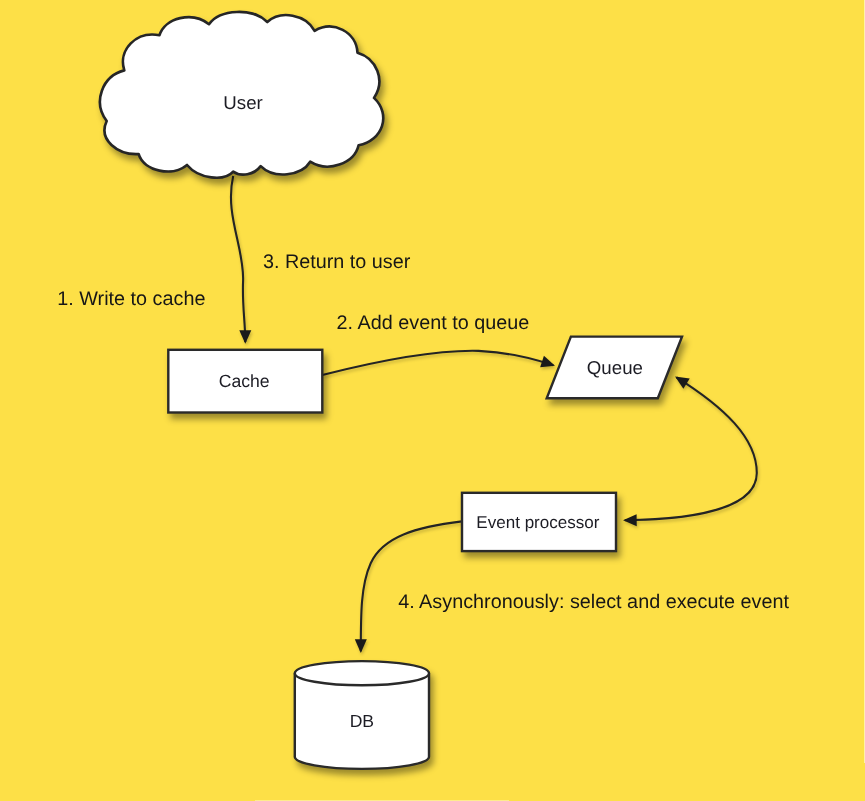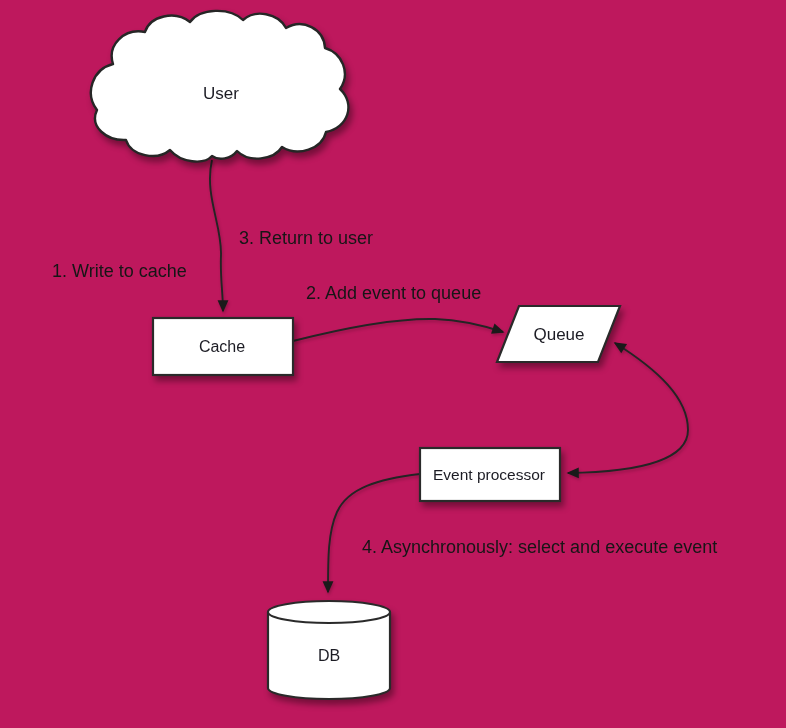--- a/index.html
+++ b/index.html
@@ -4,21 +4,21 @@
 <style>
   html, body {
     margin: 0;
     padding: 0;
     background: #ffffff;
   }
   .canvas {
     position: relative;
     width: 786px;
     height: 728px;
-    background: #be185d;
+    background: #fde047;
     overflow: hidden;
     font-family: "Liberation Sans", sans-serif;
   }
   svg { display: block; }
 
   .shape {
     fill: #ffffff;
     stroke: #2a2a2a;
     stroke-width: 2.2;
   }

